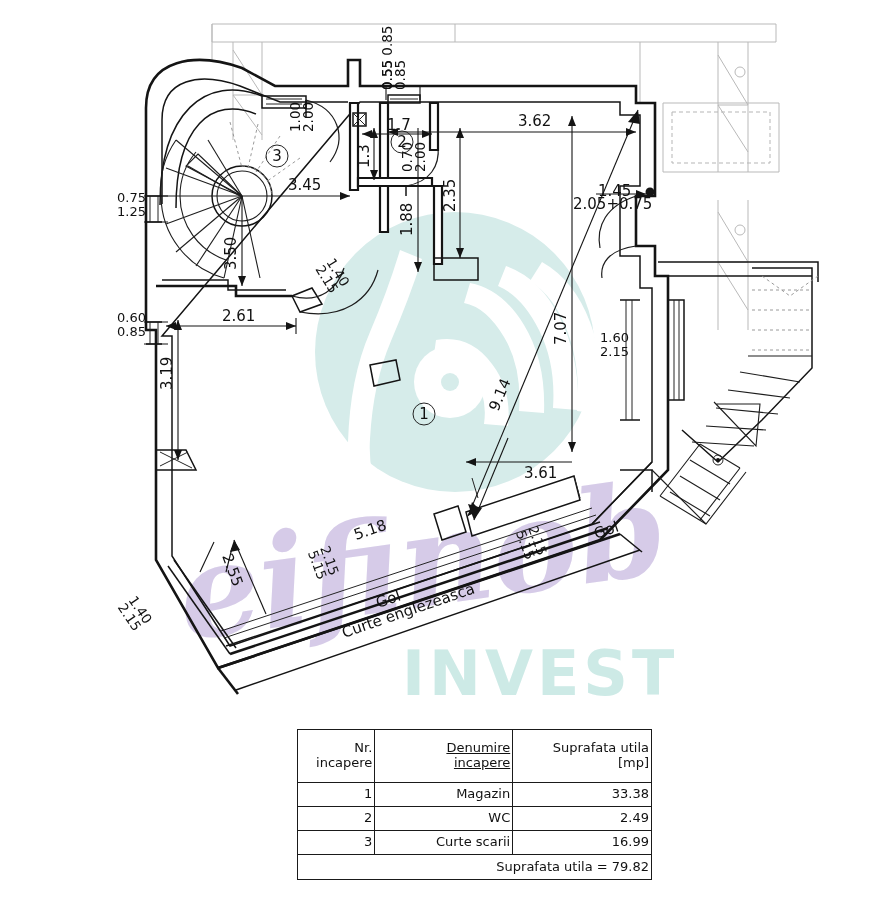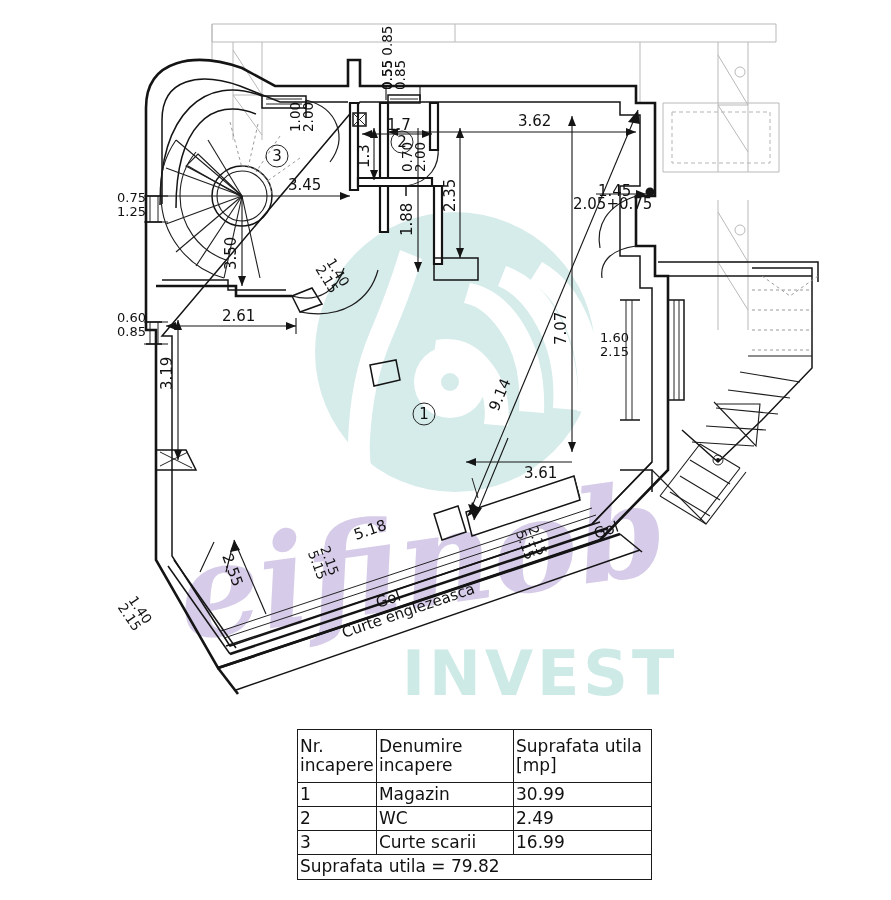--- a/index.html
+++ b/index.html
@@ -86,30 +86,30 @@
     position: absolute;
     left: 297px;
     top: 729px;
     width: 355px;
     border-collapse: collapse;
     background: #ffffff;
   }
   #legend-table td, #legend-table th {
     border: 1.6px solid #1a1a1a;
     font-family: "DejaVu Sans", sans-serif;
-    font-size: 17px;
+    font-size: 13px;
     color: #111;
-    text-align: left;
+    text-align: right;
     padding: 1px 2px;
     font-weight: 400;
     line-height: 1.12;
   }
   #legend-table th { font-weight: 400; }
   .col-nr   { width: 74px; }
-  .col-den  { width: 140px; }
+  .col-den  { width: 140px; text-decoration: underline; }
   .col-supr { width: 141px; margin-left: 33px; }
   .row-tall td, .row-tall th { height: 50px; vertical-align: middle; }
   .row-data td { height: 21px; }
   .row-total td { height: 22px; }
 </style>
 </head>
 <body>
 
 <div id="plan-root">
 
@@ -551,21 +551,21 @@
           <div>incapere</div>
         </th>
         <th class="col-supr">
           <div>Suprafata utila</div>
           <div>[mp]</div>
         </th>
       </tr>
       <tr class="row-data">
         <td>1</td>
         <td>Magazin</td>
-        <td>30.99</td>
+        <td>33.38</td>
       </tr>
       <tr class="row-data">
         <td>2</td>
         <td>WC</td>
         <td>2.49</td>
       </tr>
       <tr class="row-data">
         <td>3</td>
         <td>Curte scarii</td>
         <td>16.99</td>

